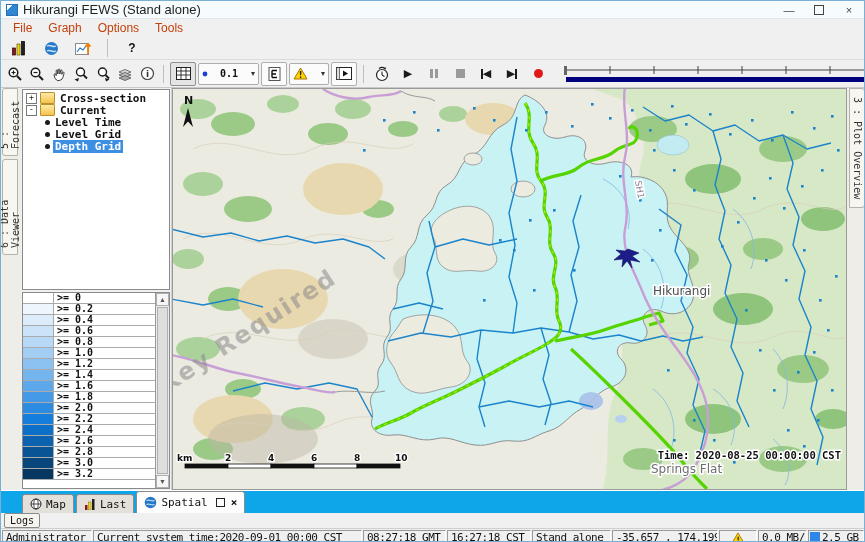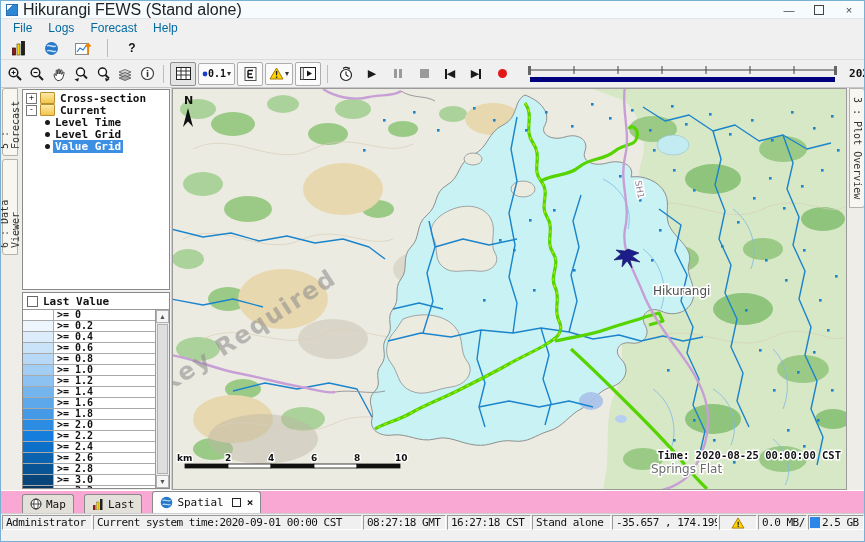--- a/index.html
+++ b/index.html
@@ -1,37 +1,37 @@
 <!DOCTYPE html>
 <html><head>
 <meta charset="utf-8">
 <style>
   html,body{margin:0;padding:0;background:#d8d8d8;}
   #app{position:relative;width:863px;height:540px;border:1px solid #7ab0d4;background:#f0f0f0;
        font-family:"Liberation Sans",sans-serif;font-size:12px;color:#111;overflow:hidden;user-select:none;}
   
   .titlebar{height:17px;background:#f6fbfe;display:flex;align-items:center;gap:5px;padding-left:5px;border-bottom:1px solid #e0e6ea;}
   .app-icon{width:12px;height:12px;border:1px solid #2a6db0;background:linear-gradient(135deg,#ffffff 0 30%,#2f86d2 30% 100%);box-sizing:border-box;}
-  .title-text{font-size:16px;color:#222;}
+  .title-text{font-size:13px;color:#222;}
   .win-controls{margin-left:auto;display:flex;align-items:center;height:100%;}
   .win-btn{width:30px;height:100%;display:flex;align-items:center;justify-content:center;color:#444;font-size:11px;}
   .max-glyph{width:8px;height:8px;border:1px solid #444;}
   
   .menubar{height:18px;display:flex;align-items:center;background:#f0f0f0;padding-left:4px;}
-  .menu-item{padding:1px 8px;color:#0369a1;}
+  .menu-item{padding:1px 8px;color:#c2410c;}
   
   .toolbar1{height:22px;display:flex;align-items:center;gap:8px;padding-left:6px;background:#f0f0f0;border-bottom:1px solid #dcdcdc;}
   .toolbar2{height:27px;display:flex;align-items:center;gap:2px;padding:0 4px;background:#f0f0f0;border-bottom:1px solid #c9c9c9;}
   .tbtn{width:24px;height:22px;display:flex;align-items:center;justify-content:center;flex:none;}
   .tbtn.narrow{width:20px;}
   .tsep{width:1px;height:18px;background:#bdbdbd;margin:0 4px;flex:none;}
   .raised{border:1px solid #aeaeae;background:#fbfbfb;border-radius:2px;}
   .pressed{border:1px solid #8f8f8f;background:#e4e4e4;border-radius:2px;}
   .drop-caret{font-size:8px;color:#333;margin-left:1px;}
-  .interval-btn{display:flex;align-items:center;height:20px;padding:0 3px;}
+  .interval-btn{display:flex;align-items:center;height:20px;padding:0 3px;gap:12px;}
   .interval-text{font:bold 10px "DejaVu Sans Mono",monospace;}
   .play-glyph{font-size:11px;color:#1a1a1a;}
   .pause-bars span{display:inline-block;width:3px;height:9px;background:#9a9a9a;margin:0 1px;}
   .stop-sq{width:9px;height:9px;background:#9a9a9a;}
   .rec-dot{width:9px;height:9px;border-radius:50%;background:#e01818;}
   .bar-glyph{display:inline-block;width:2px;height:10px;background:#1a1a1a;}
   .timeline{position:relative;width:315px;height:20px;margin-left:10px;flex:none;}
   .tl-date{font:bold 11px "DejaVu Sans Mono",monospace;margin-left:6px;white-space:nowrap;}
   
   .main{height:402px;display:flex;}
@@ -59,21 +59,21 @@
   .legend-body{flex:1;display:flex;overflow:hidden;}
   .legend-rows{flex:1;overflow:hidden;}
   .legend-row{height:10px;display:flex;border-bottom:1px solid #aaa;}
   .swatch{width:30px;border-right:1px solid #aaa;flex:none;}
   .legend-label{flex:1;font:bold 10px "DejaVu Sans Mono",monospace;padding-left:3px;line-height:10px;}
   .legend-scroll{width:13px;border-left:1px solid #999;background:#ececec;display:flex;flex-direction:column;flex:none;}
   .scroll-arrow{height:11px;font-size:7px;text-align:center;line-height:11px;border:1px solid #b0b0b0;background:#f6f6f6;color:#555;}
   .scroll-thumb{flex:1;margin:1px;border:1px solid #b0b0b0;background:#dedede;}
   .map-panel{width:673px;height:400px;border:1px solid #9a9a9a;position:relative;background:#ecebe1;flex:none;}
   
-  .tabrow{height:22px;background:#f9a8d4;display:flex;align-items:flex-end;padding-left:21px;gap:10px;border-top:1px solid #fff;}
+  .tabrow{height:22px;background:#0ea5e9;display:flex;align-items:flex-end;padding-left:21px;gap:2px;border-top:1px solid #fff;}
   .btab{height:18px;display:flex;align-items:center;gap:4px;padding:0 7px;border:1px solid #8a8a8a;border-bottom:none;
         border-radius:3px 3px 0 0;background:#e2e0d8;font:11px "DejaVu Sans Mono",monospace;}
   .btab.active{background:#fdfdfd;height:21px;}
   .tab-close{font-size:11px;font-weight:bold;margin-left:2px;}
   .tab-max{width:7px;height:7px;border:1px solid #222;margin-left:4px;}
   .logsrow{height:15px;background:#f0f0f0;display:flex;align-items:center;padding-left:3px;}
   .logs-btn{font:10px "DejaVu Sans Mono",monospace;border:1px solid #8a8a8a;background:#f5f4ee;border-radius:2px;
             height:13px;display:flex;align-items:center;padding:0 5px;}
   .statusbar{height:17px;background:#f0f0f0;display:flex;border-top:1px solid #cfcfcf;align-items:stretch;}
   .scell{border:1px solid;border-color:#9a9a9a #ffffff #ffffff #9a9a9a;margin:1px 0 1px 1px;padding:0 3px;
@@ -94,23 +94,23 @@
       <span class="win-btn">—</span>
       <span class="win-btn">
           <span class="max-glyph"></span>
         </span>
       <span class="win-btn">×</span>
     </div>
   </div>
 
   <div class="menubar">
     <span class="menu-item">File</span>
-    <span class="menu-item">Logs</span>
-    <span class="menu-item">Forecast</span>
-    <span class="menu-item">Help</span>
+    <span class="menu-item">Graph</span>
+    <span class="menu-item">Options</span>
+    <span class="menu-item">Tools</span>
   </div>
 
   <div class="toolbar1">
     <span class="tbtn">
       <svg width="16" height="16" viewBox="0 0 16 16">
           <rect x="1.5" y="8" width="3" height="7" fill="#8b1a1a" stroke="#300" stroke-width="0.7"></rect>
           <rect x="6" y="4" width="3" height="11" fill="#ffd400" stroke="#553" stroke-width="0.7"></rect>
           <rect x="10.5" y="1.5" width="3" height="13.5" fill="#20201e" stroke="#000" stroke-width="0.7"></rect>
         </svg>
     </span>
@@ -284,29 +284,25 @@
         <div class="tree-row child">
           <span class="bullet"></span>
           <span class="tree-label">Level Time</span>
         </div>
         <div class="tree-row child">
           <span class="bullet"></span>
           <span class="tree-label">Level Grid</span>
         </div>
         <div class="tree-row child">
           <span class="bullet"></span>
-          <span class="tree-label selected">Value Grid</span>
+          <span class="tree-label selected">Depth Grid</span>
         </div>
       </div>
 
       <div class="legend-box">
-        <div class="legend-header">
-          <span class="checkbox"></span>
-          <span>Last Value</span>
-        </div>
         <div class="legend-body">
           <div class="legend-rows">
 
               <div class="legend-row">
                 <span class="swatch" style="background: rgb(255, 255, 255);"></span>
                 <span class="legend-label">&gt;= 0</span>
               </div>
 
               <div class="legend-row">
                 <span class="swatch" style="background: rgb(237, 245, 253);"></span>
@@ -638,20 +634,23 @@
       <svg width="13" height="13" viewBox="0 0 13 13">
           <circle cx="6.5" cy="6.5" r="5.8" fill="#2878c8"></circle>
           <path d="M2.5,4.5 C5,3 8,6 10.5,4.5 M2.5,8.5 C5,7 8,10 10.5,8.5" stroke="#bfe0f5" stroke-width="1.1" fill="none"></path>
         </svg>
       <span>Spatial</span>
       <span class="tab-max"></span>
       <span class="tab-close">×</span>
     </div>
   </div>
 
+  <div class="logsrow">
+    <span class="logs-btn">Logs</span>
+  </div>
 
   <div class="statusbar">
     <div class="scell" style="width:90px;">
         <span>Administrator</span>
       </div>
     <div class="scell" style="width:264px;flex:1 1 auto;">
         <span>Current system time:2020-09-01 00:00 CST</span>
       </div>
     <div class="scell" style="width:83px;">
         <span>08:27:18 GMT</span>

